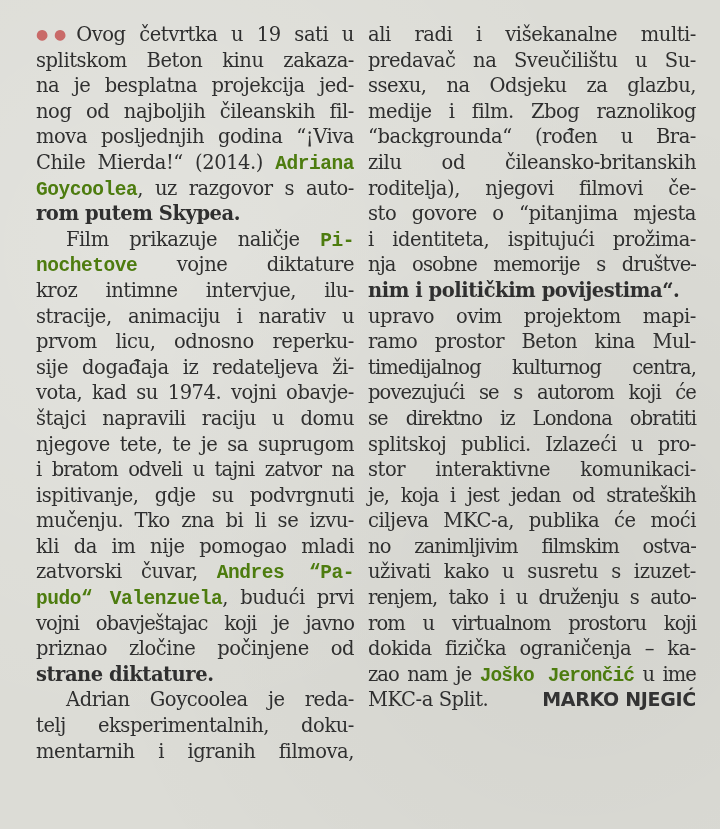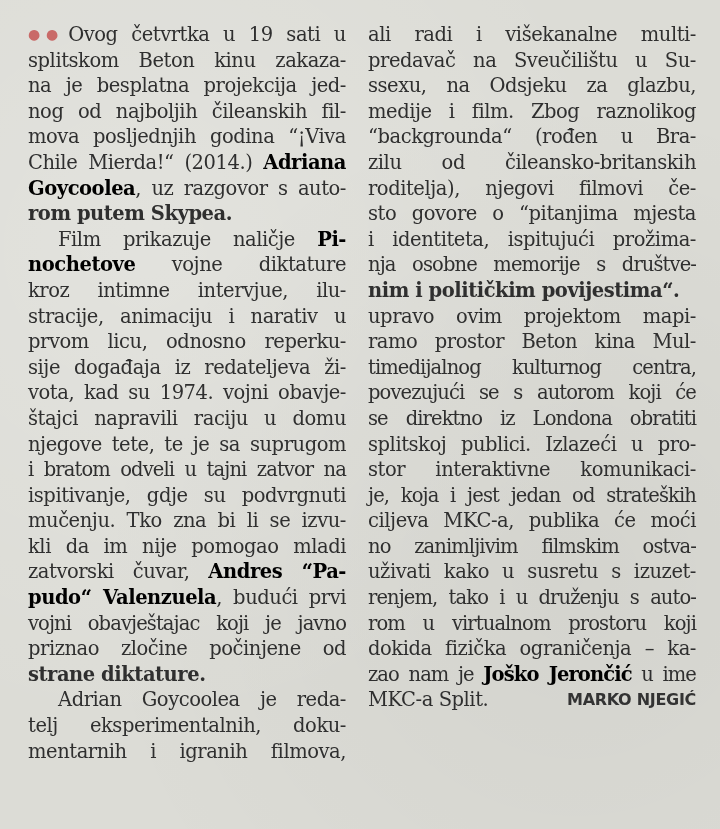--- a/index.html
+++ b/index.html
@@ -8,36 +8,36 @@
     background: #dcdcd6;
     background-image:
       radial-gradient(ellipse at 20% 30%, rgba(255,255,255,0.18), rgba(0,0,0,0) 60%),
       radial-gradient(ellipse at 80% 70%, rgba(0,0,0,0.04), rgba(0,0,0,0) 60%);
     font-family: "DejaVu Serif", "Liberation Serif", serif;
     color: #2f2f2f;
     position: relative;
   }
   .article { position: absolute; left: 0; top: 0; width: 720px; height: 829px; }
   .col { position: absolute; top: 22px; }
-  .col-left { left: 28px; width: 318px; }
+  .col-left { left: 36px; width: 318px; }
   .col-right { left: 368px; width: 328px; }
   .line {
     height: 25.6px; line-height: 25.6px;
     font-size: 19.5px; white-space: nowrap;
     letter-spacing: -0.45px;
     text-align: justify; text-align-last: justify;
   }
   .line.last { text-align-last: left; font-weight: bold; }
   .line.indent { padding-left: 30px; }
   .line.tight { letter-spacing: -0.9px; }
-  b { font-weight: bold; color: #000000; }
+  b { font-weight: bold; color: #4d7c0f; font-family: Liberation Mono, monospace; }
   .bullets { color: #c96a68; font-size: 14px; letter-spacing: -2px; margin-right: 4px; vertical-align: 2px; }
   .byline {
     font-family: "DejaVu Sans", "Liberation Sans", sans-serif;
-    font-weight: bold; font-size: 16px; letter-spacing: -0.3px; color: #333;
+    font-weight: bold; font-size: 19px; letter-spacing: -0.3px; color: #333;
     float: right;
   }
   .line.withbyline { text-align-last: left; }
 </style>
 </head>
 <body>
 
 <div class="article">
   <div class="col col-left" id="col-left">
       <div class="line"><span class="bullets" style="color: rgb(201, 106, 104);">●●</span><span>Ovog četvrtka u 19 sati u</span></div>

